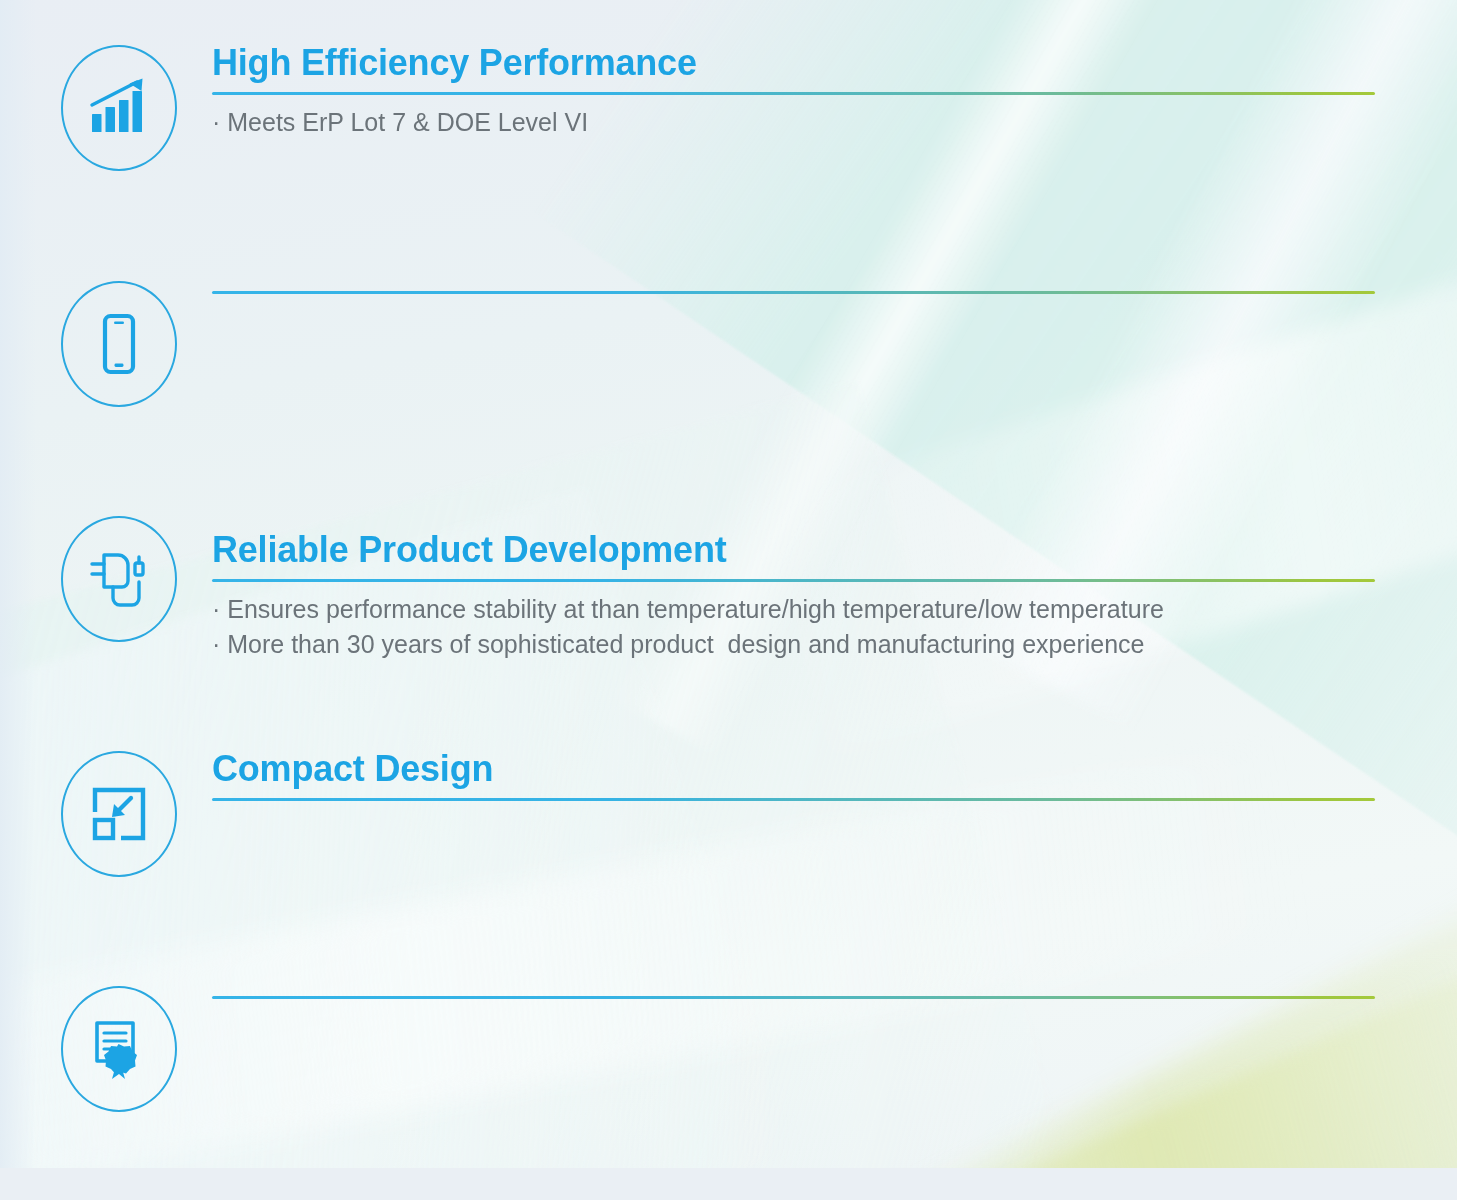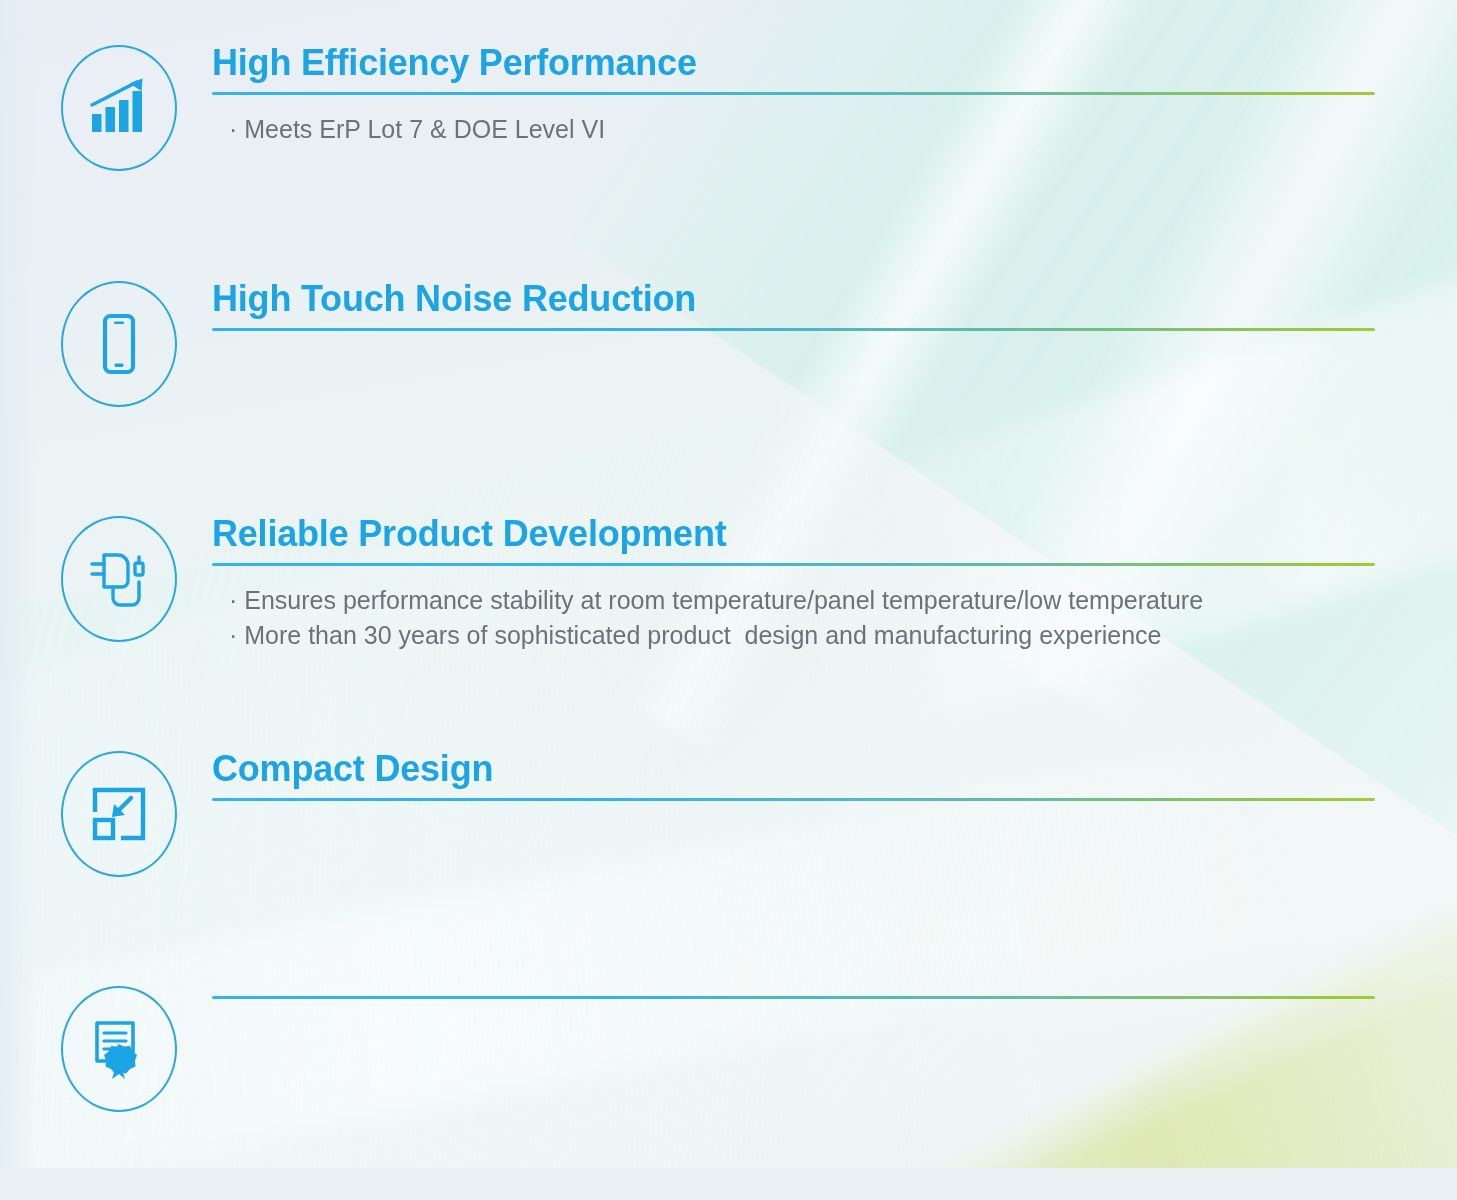--- a/index.html
+++ b/index.html
@@ -182,21 +182,21 @@
     margin: 0;
   }
   .rule {
     height: 2.5px;
     width: 1163px;
     margin: 11px 0 10px 0;
     background: linear-gradient(90deg, #35B4E8 0%, #36B3E5 34%, #6CBB9C 72%, #9DC63F 95%, #A4C93B 100%);
     border-radius: 2px;
   }
   .bullets {
-    margin: 17px;
+    margin: 0;
     padding: 0;
     list-style: none;
   }
   .bullet {
     color: #6B7379;
     font-size: 25px;
     line-height: 1.37;
     text-indent: -14px;
     padding-left: 14px;
     white-space: pre-wrap;
@@ -253,21 +253,20 @@
     <div class="feature" style="top:280px;">
       <div class="icon-wrap" style="top:0;">
         <div class="icon-ring"></div>
         <svg class="icon-glyph" viewBox="0 0 64 64">
           <rect x="18" y="4" width="28" height="56" rx="5.5" ry="5.5" fill="none" stroke="#1CA4E4" stroke-width="4.2"></rect>
           <rect x="27" y="9.5" width="10" height="2.6" rx="1.3" fill="#1CA4E4"></rect>
           <rect x="27.5" y="51.5" width="9" height="3.4" rx="1.4" fill="#1CA4E4"></rect>
         </svg>
       </div>
       <div class="content" style="top:0;">
-        <div class="feature-title">High Touch Noise Reduction</div>
         <div class="rule"></div>
       </div>
     </div>
 
     <div class="feature" style="top:515px;">
       <div class="icon-wrap" style="top:0;">
         <div class="icon-ring"></div>
         <svg class="icon-glyph" viewBox="0 0 64 64">
           <g fill="none" stroke="#1CA4E4" stroke-width="3.4" stroke-linecap="round" stroke-linejoin="round">
 
@@ -276,25 +275,25 @@
             <line x1="5" y1="17" x2="17" y2="17"></line>
             <line x1="5" y1="27" x2="17" y2="27"></line>
 
             <path d="M26 40 v11 a7 7 0 0 0 7 7 h12 a7 7 0 0 0 7 -7 v-16"></path>
 
             <rect x="48" y="16" width="8" height="12" rx="2"></rect>
             <line x1="52" y1="10" x2="52" y2="16"></line>
           </g>
         </svg>
       </div>
-      <div class="content" style="top:0;">
+      <div class="content" style="top:16px;">
         <div class="feature-title">Reliable Product Development</div>
         <div class="rule"></div>
         <ul class="bullets">
-          <li class="bullet">· Ensures performance stability at room temperature/panel temperature/low temperature</li>
+          <li class="bullet">· Ensures performance stability at than temperature/high temperature/low temperature</li>
           <li class="bullet">· More than 30 years of sophisticated product  design and manufacturing experience</li>
         </ul>
       </div>
     </div>
 
     <div class="feature" style="top:750px;">
       <div class="icon-wrap" style="top:0;">
         <div class="icon-ring"></div>
         <svg class="icon-glyph" viewBox="0 0 64 64">
           <g fill="none" stroke="#1CA4E4" stroke-width="4.4">

